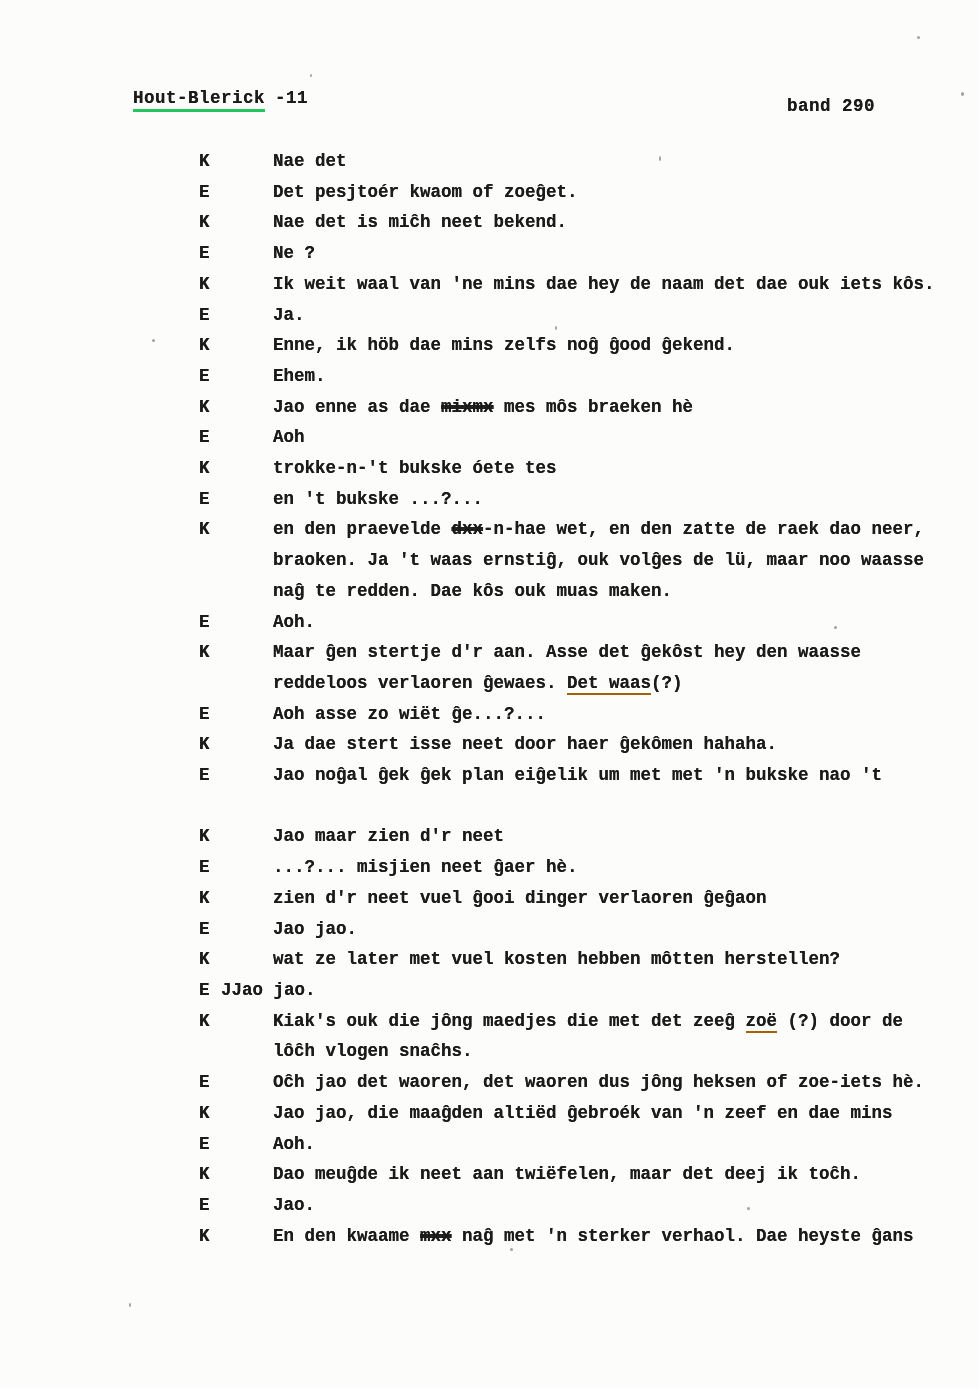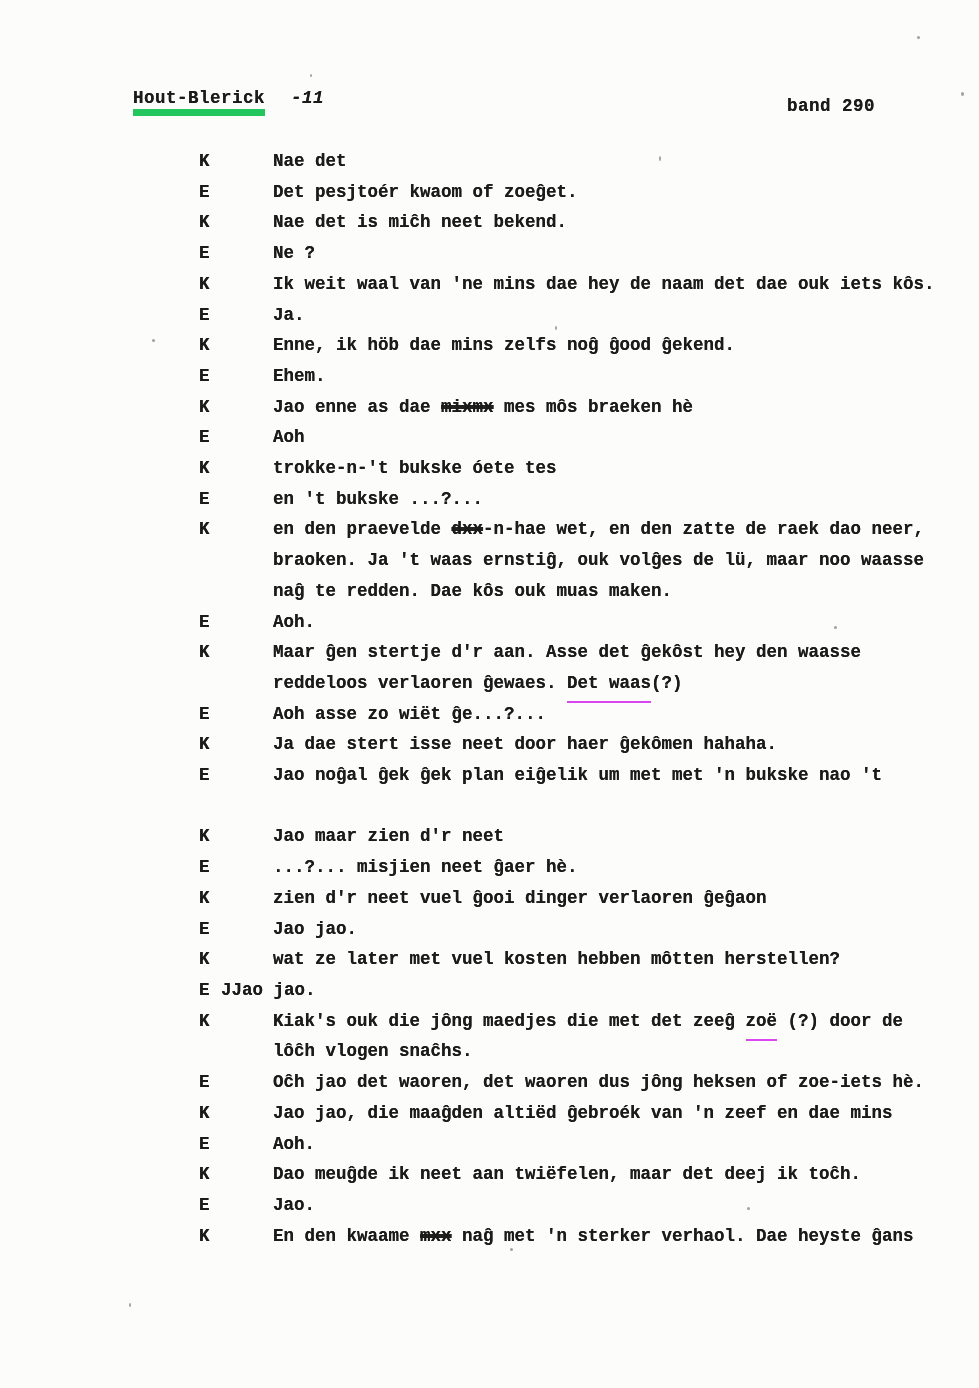--- a/index.html
+++ b/index.html
@@ -10,32 +10,32 @@
     overflow:hidden;
     font-family:"Liberation Mono","DejaVu Sans Mono",monospace;
     color:#1b1b1b;
   }
   .ink{ text-shadow:0 0 .5px rgba(20,20,20,.85); }
   .header{
     position:absolute;left:0;top:88px;width:100%;
     font-size:17.5px;font-weight:700;letter-spacing:.5px;
   }
   .header-left{position:absolute;left:133px;top:0;white-space:nowrap;}
-  .header-title{border-bottom:7px solid #22c55e;padding-bottom:1px;}
-  .header-suffix{margin-left:26px;font-style:italic;}
+  .header-title{border-bottom:3px solid #22c55e;padding-bottom:1px;}
+  .header-suffix{margin-left:10px;}
   .header-right{position:absolute;right:104px;top:8px;white-space:nowrap;}
   .transcript{
     position:absolute;left:199px;top:146px;width:760px;
     font-size:17.5px;line-height:30.7px;
   }
   .line{white-space:pre;display:flex;}
   .speaker{display:inline-block;width:33px;flex:none;font-weight:700;}
   .text{font-weight:600;margin-left:41px;}
   .text.tight{margin-left:-11px;}
-  .u{border-bottom:2px solid #d946ef;padding-bottom:8px;}
+  .u{border-bottom:2px solid #a16207;padding-bottom:0px;}
   .xout{
     font-weight:700;
     text-decoration:line-through;
     text-decoration-thickness:4px;
     text-decoration-color:rgba(27,27,27,.8);
   }
   .speck{position:absolute;background:#555;border-radius:50%;opacity:.55;}
 </style>
 </head>
 <body>

